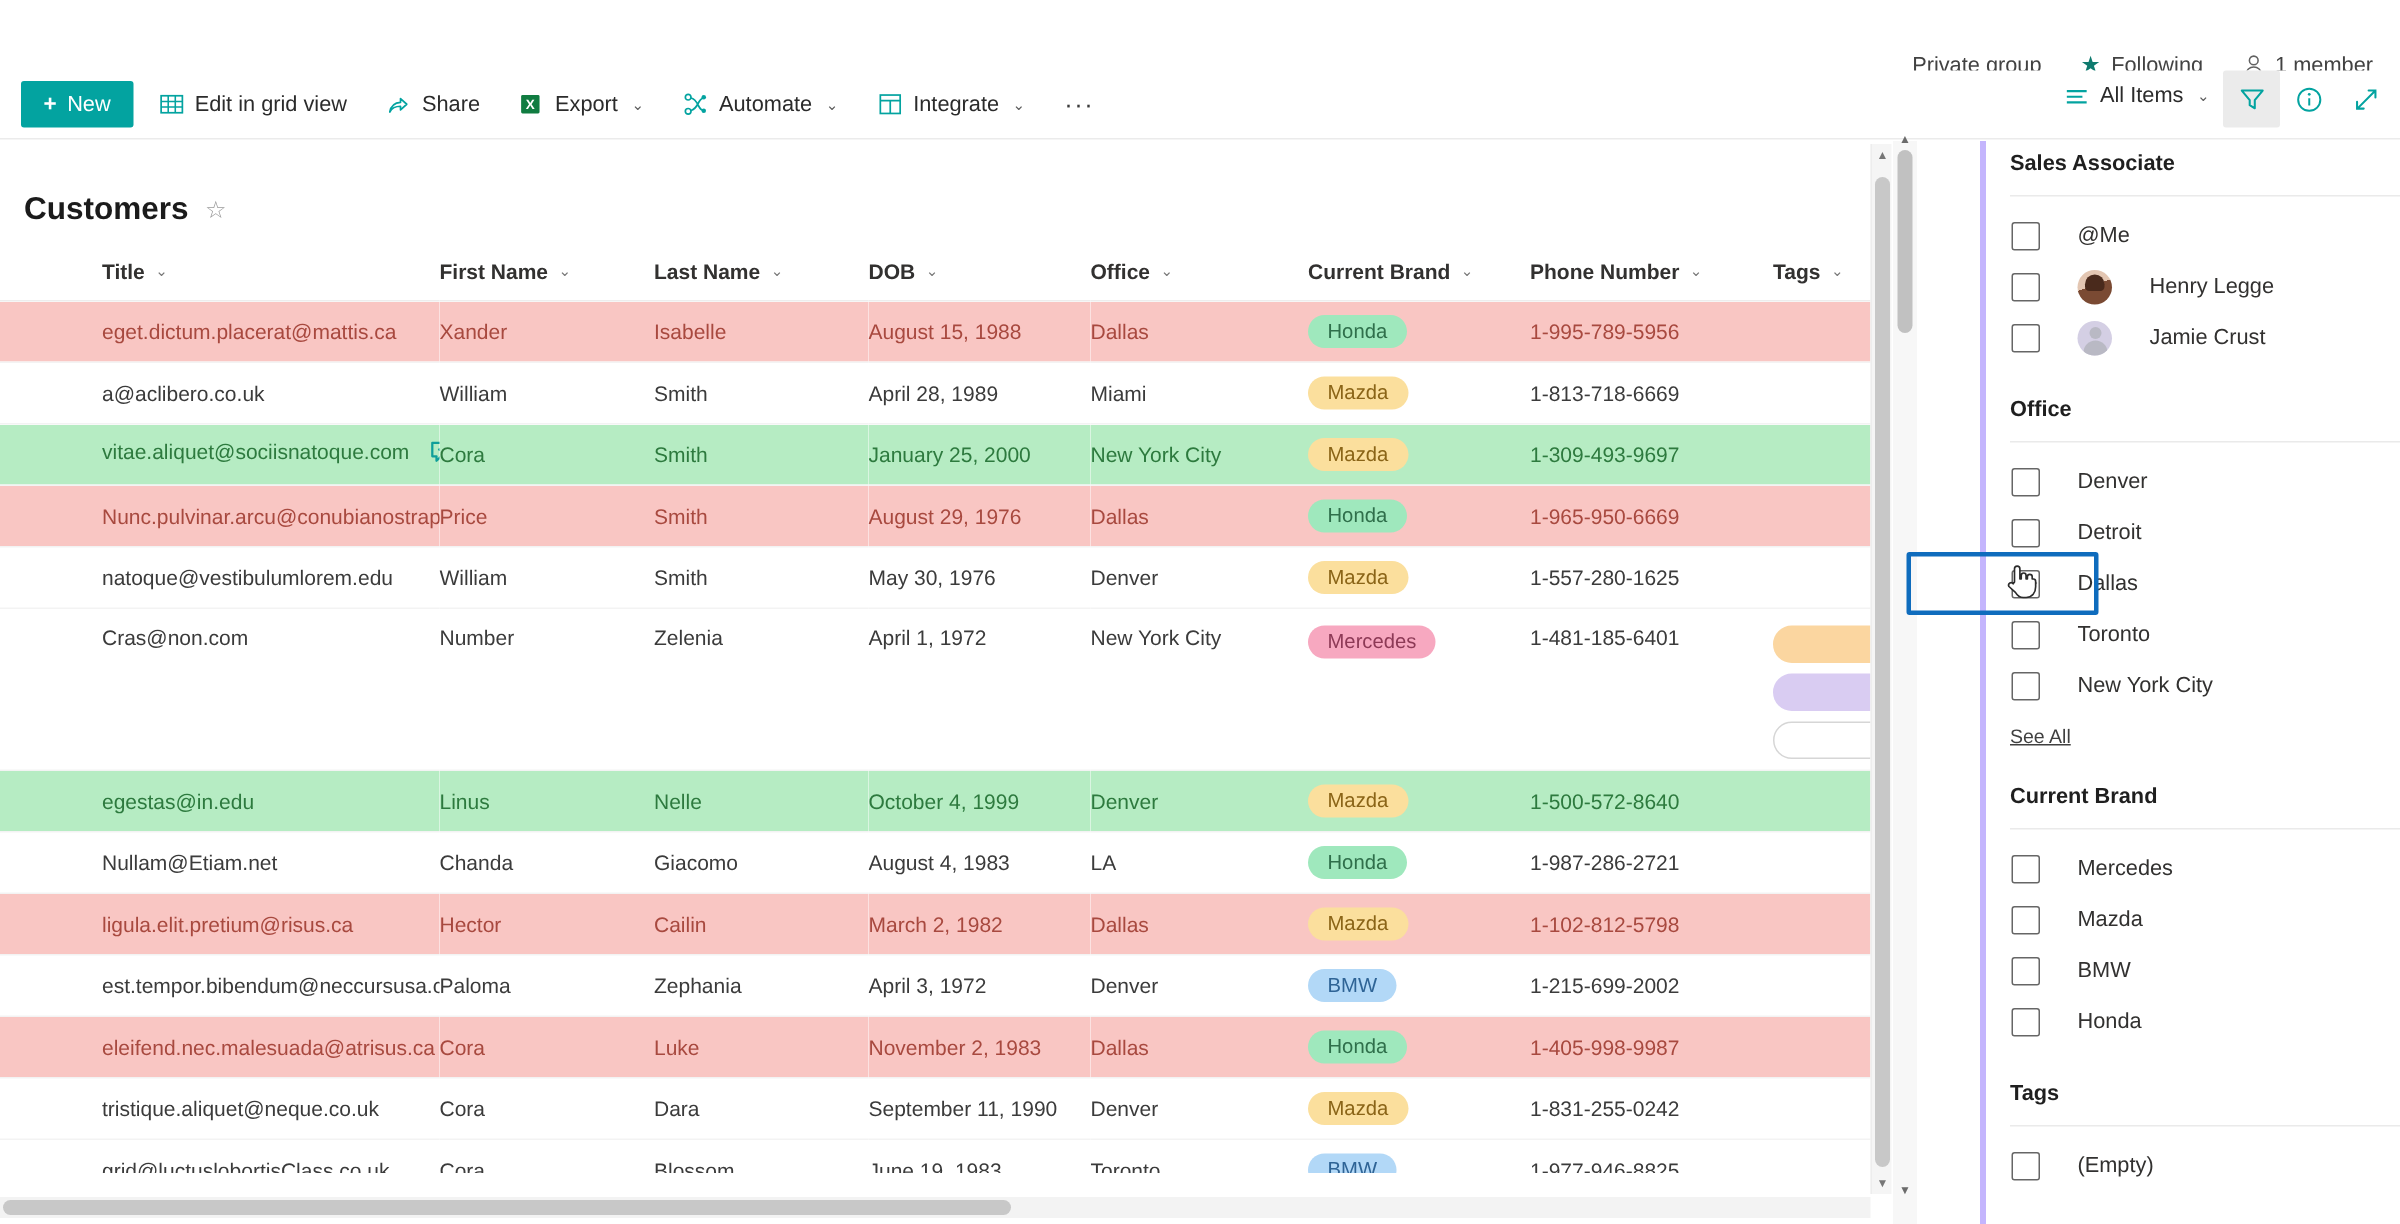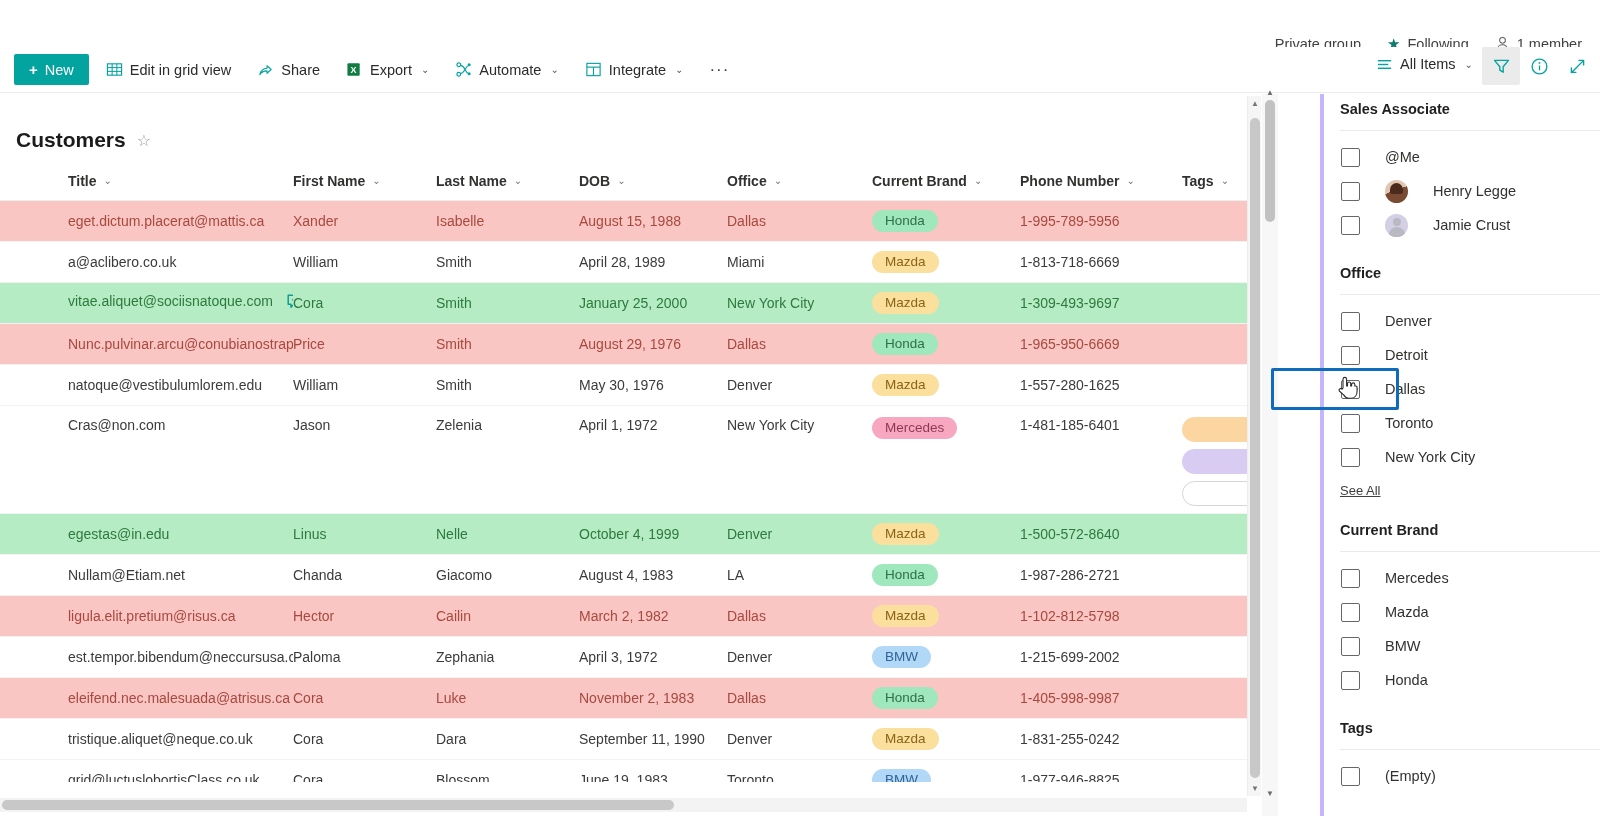--- a/index.html
+++ b/index.html
@@ -439,21 +439,21 @@
             <td class="c-first"><span>William</span></td>
             <td class="c-last"><span>Smith</span></td>
             <td class="c-dob"><span>May 30, 1976</span></td>
             <td class="c-off"><span>Denver</span></td>
             <td class="c-brand"><span class="pill pill-mazda">Mazda</span></td>
             <td class="c-phone"><span>1-557-280-1625</span></td>
             <td class="c-tags"></td>
           </tr>
           <tr class="row-plain row-tall">
             <td class="c-title"><span>Cras@non.com</span></td>
-            <td class="c-first"><span>Jason</span></td>
+            <td class="c-first"><span>Number</span></td>
             <td class="c-last"><span>Zelenia</span></td>
             <td class="c-dob"><span>April 1, 1972</span></td>
             <td class="c-off"><span>New York City</span></td>
             <td class="c-brand"><span class="pill pill-mercedes">Mercedes</span></td>
             <td class="c-phone"><span>1-481-185-6401</span></td>
             <td class="c-tags">
               <span class="tagchip tag-orange" style="display: block; width: 120px;"></span>
               <span class="tagchip tag-purple" style="display: block; width: 120px;"></span>
               <span class="tagchip tag-open" style="display: block; width: 108px;"></span>
             </td>

